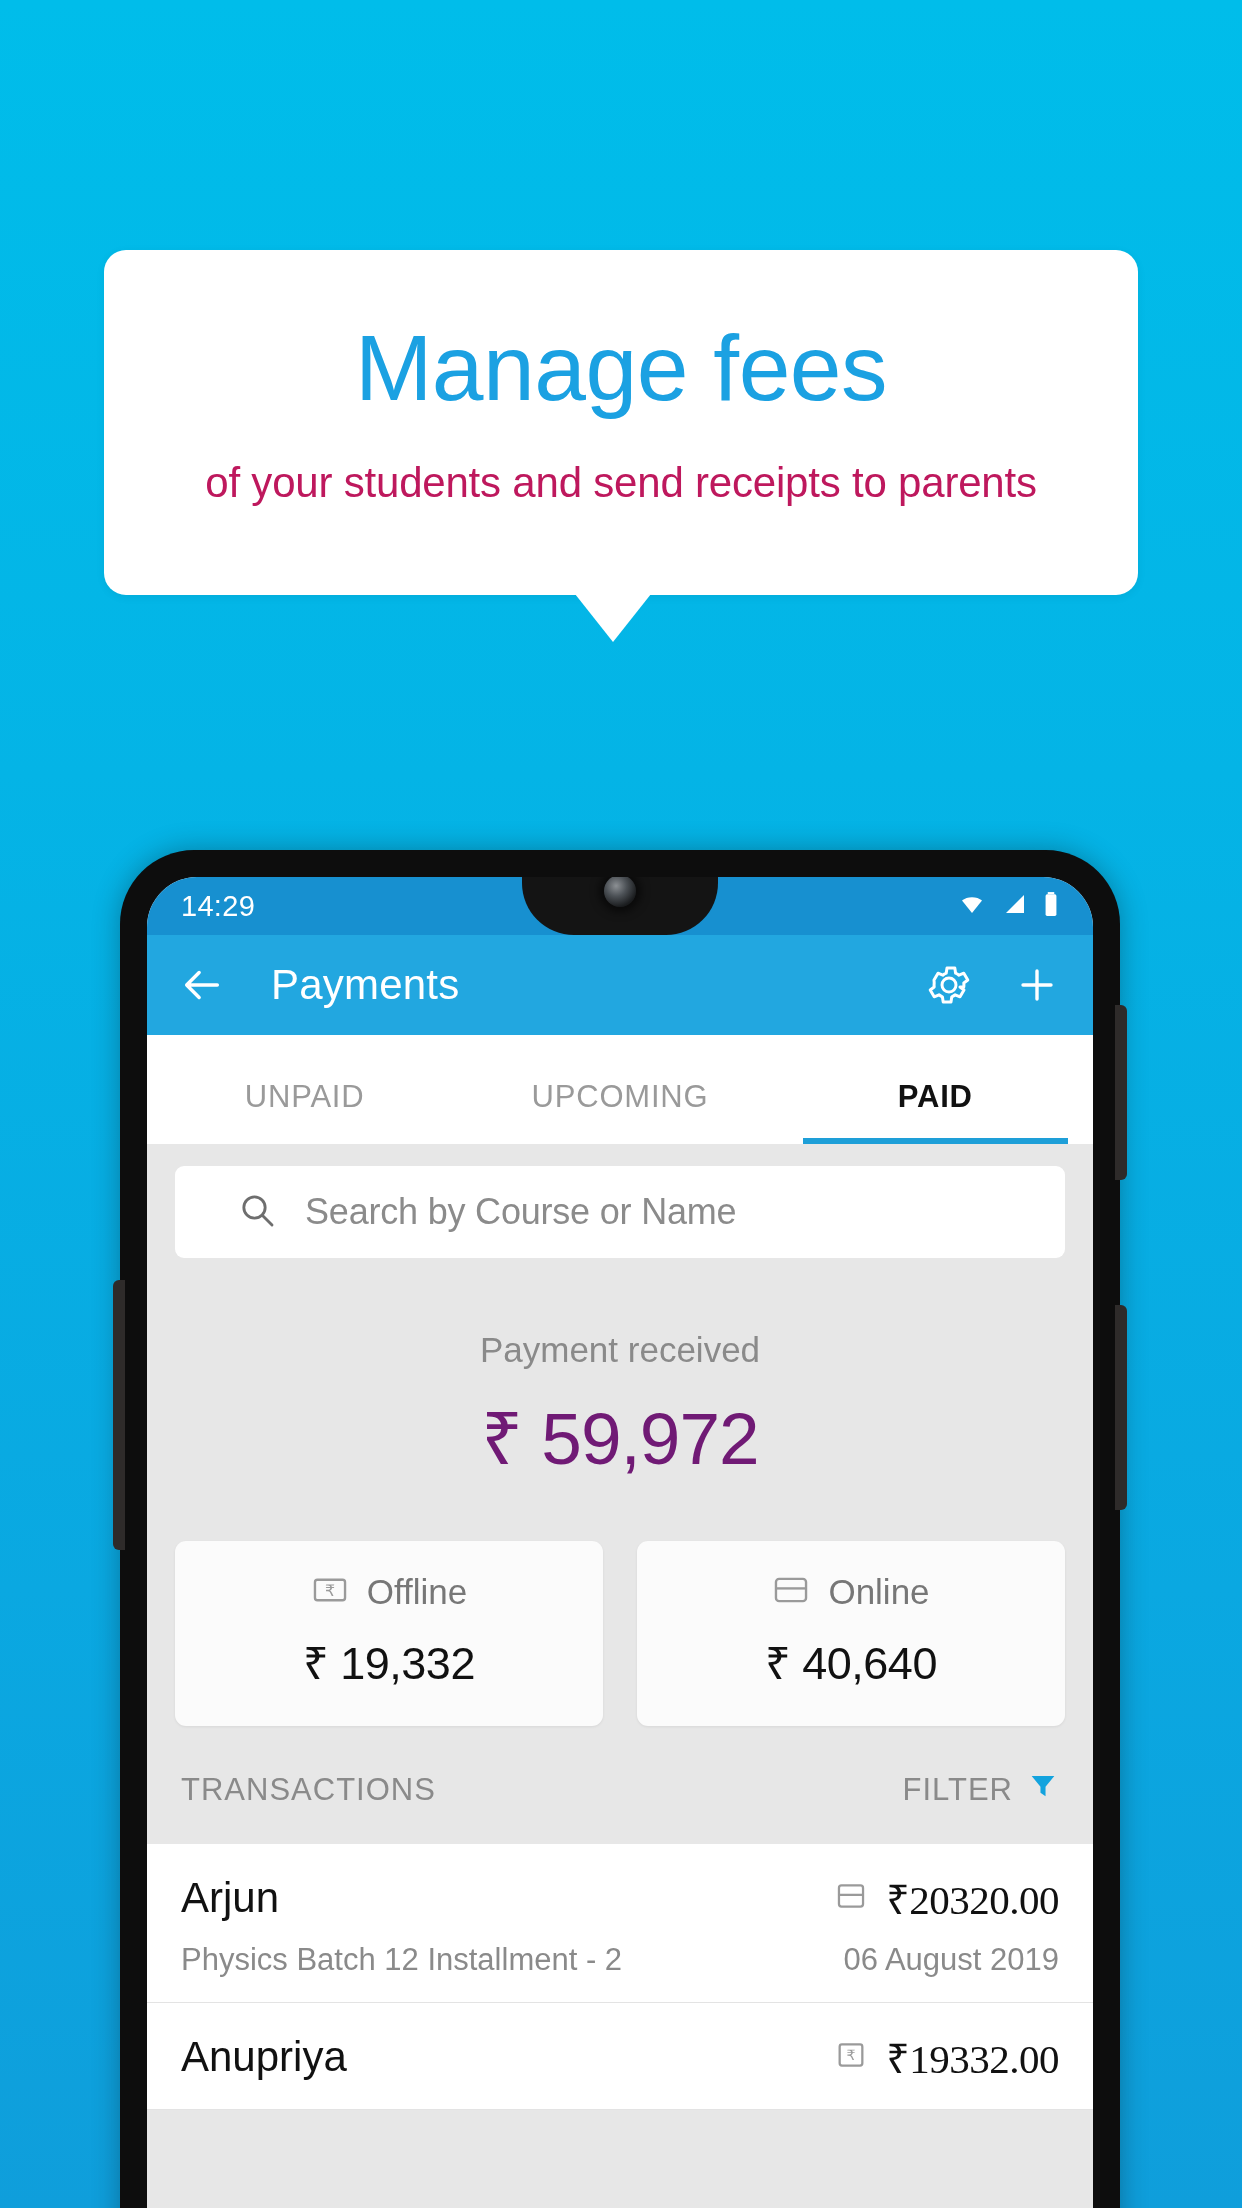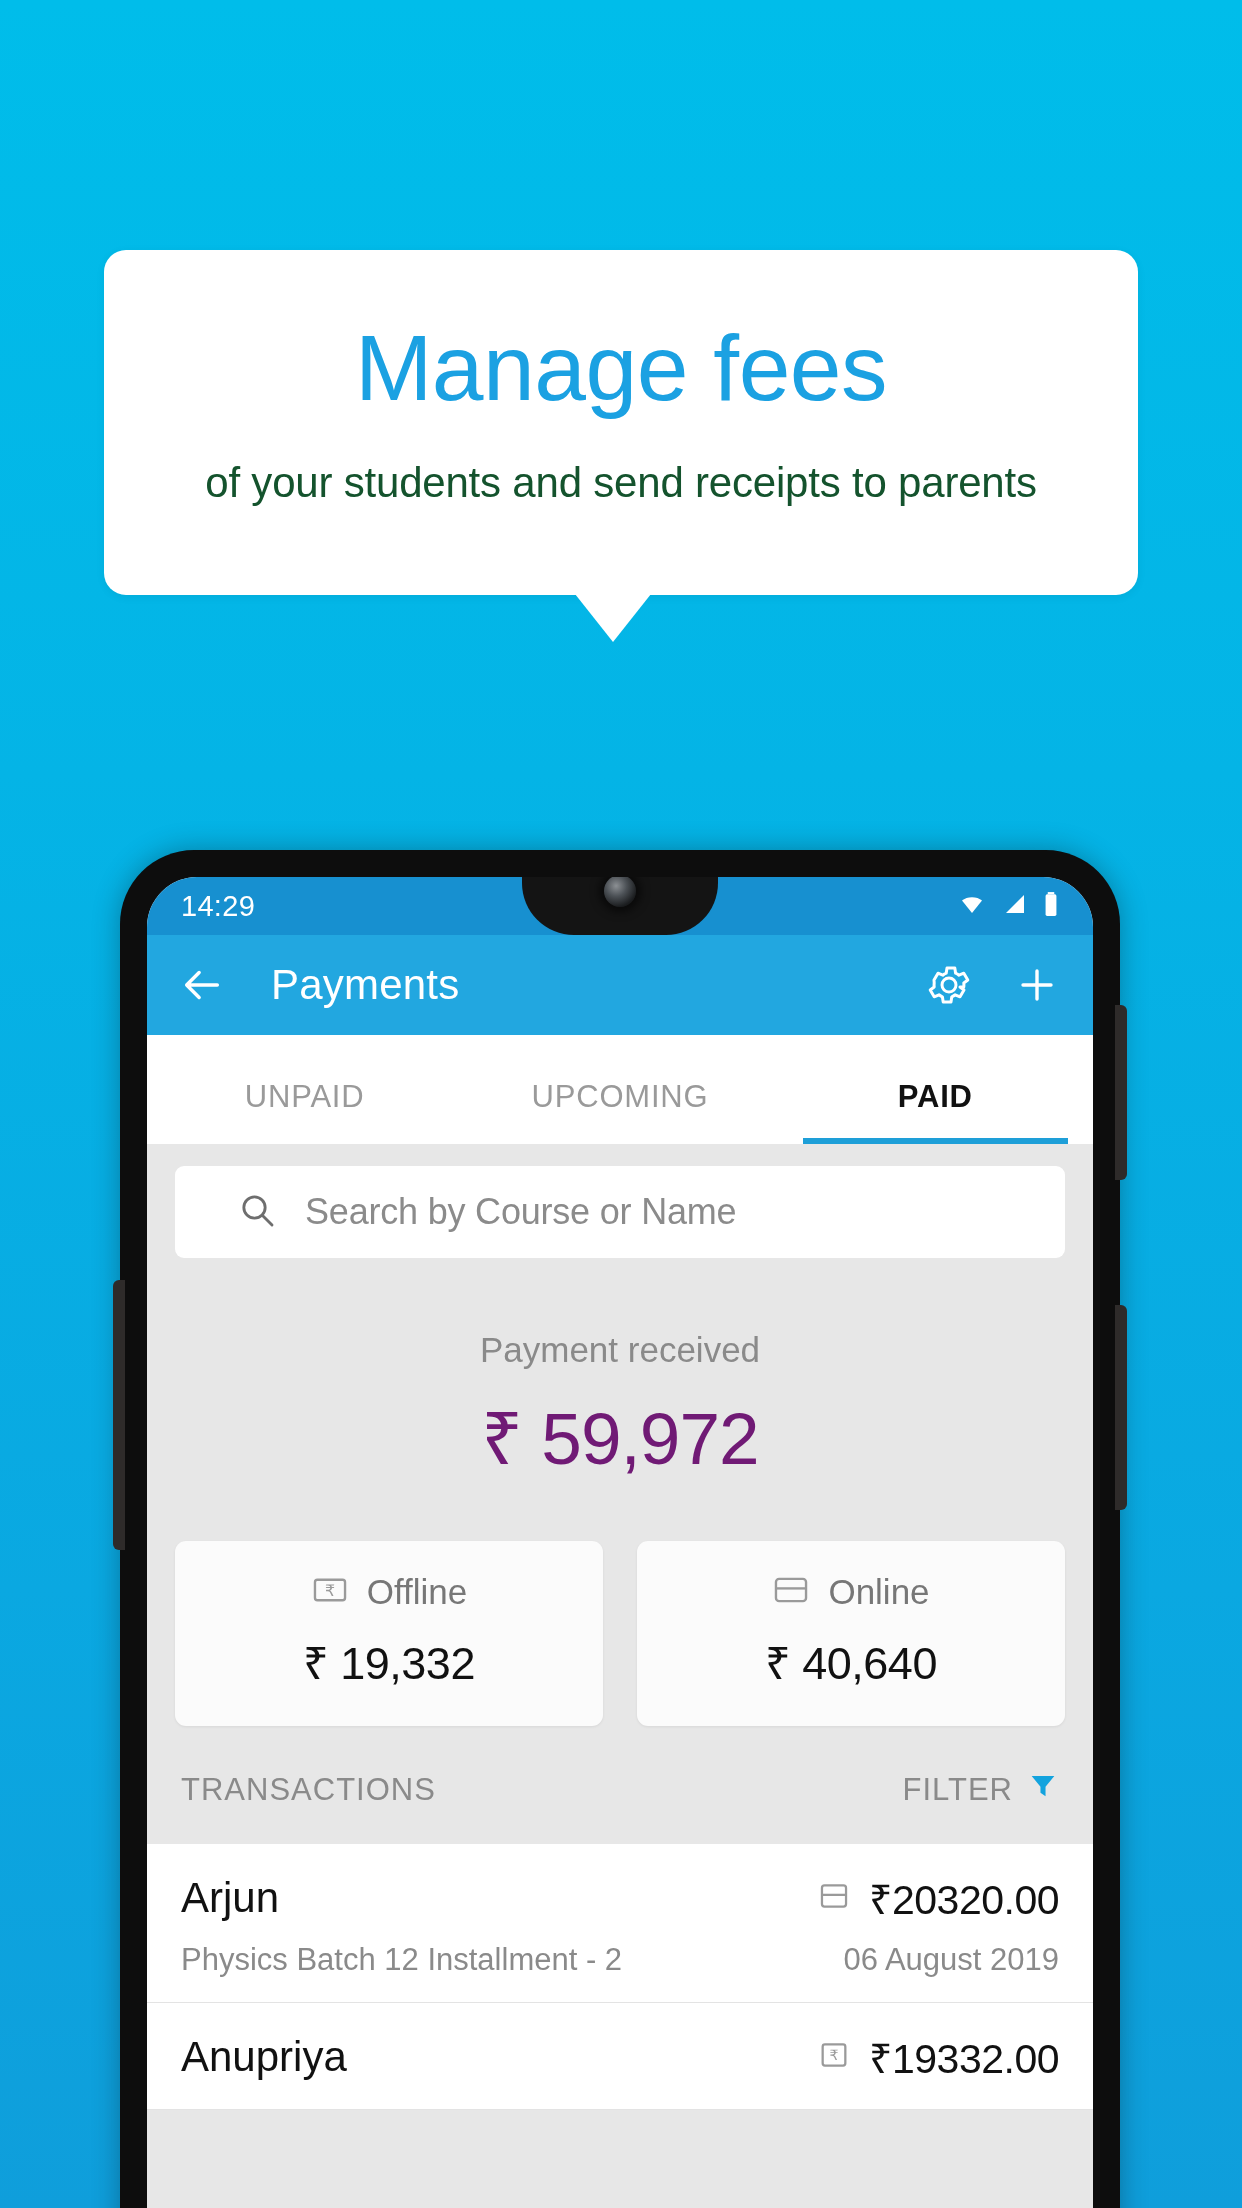--- a/index.html
+++ b/index.html
@@ -37,21 +37,21 @@
     line-height:1;
     font-weight:400;
     color:#1BA1E2;
     letter-spacing:-0.5px;
   }
   #subhead {
     margin-top:44px;
     text-align:center;
     font-size:42px;
     font-weight:400;
-    color:#14532d;
+    color:#be185d;
     letter-spacing:-0.2px;
   }
 
   
   #phone {
     position:absolute;
     left:120px; top:850px;
     width:1000px; height:1420px;
     background:#0d0d0d;
     border-radius:74px 74px 0 0;
@@ -168,21 +168,21 @@
     margin:44px 34px 0 34px;
     font-size:31px; color:#8a8a8a; letter-spacing:1px;
   }
   #filter-group { display:flex; align-items:center; gap:14px; cursor:pointer; }
 
   #txn-list { margin-top:34px; background:#ffffff; }
   .txn-row { padding:26px 34px 24px 34px; border-bottom:1px solid #e3e3e3; cursor:pointer; }
   .txn-line1 { display:flex; align-items:center; justify-content:space-between; }
   .txn-name { font-size:42px; color:#111111; }
   .txn-right { display:flex; align-items:center; gap:18px; }
-  .txn-amount { font-size:41px; color:#111111; letter-spacing:-0.5px; }
+  .txn-amount { font-size:41px; color:#111111; letter-spacing:-0.5px;font-family:Liberation Serif, serif; }
   .txn-line2 { display:flex; align-items:center; justify-content:space-between; margin-top:16px; }
   .txn-desc, .txn-date { font-size:31px; color:#8a8a8a; }
 </style>
 </head>
 <body>
 
 <div id="bubble">
   <div id="headline">Manage fees</div>
   <div id="subhead">of your students and send receipts to parents</div>
 </div>

